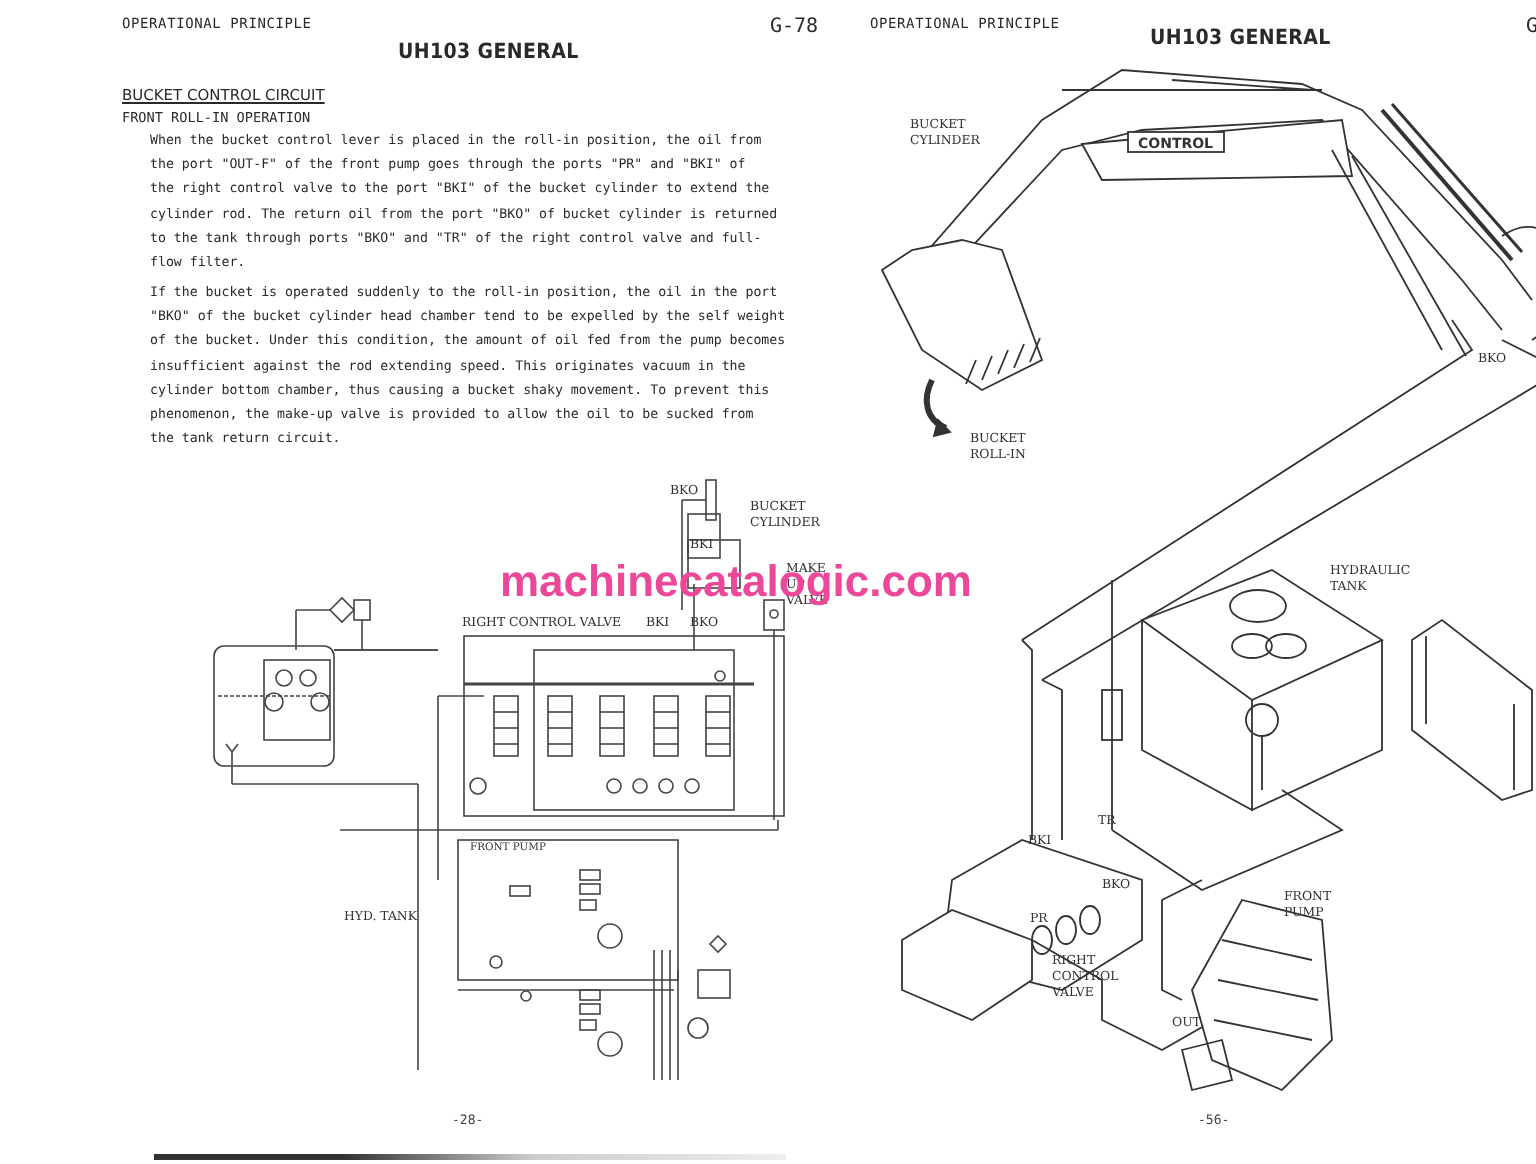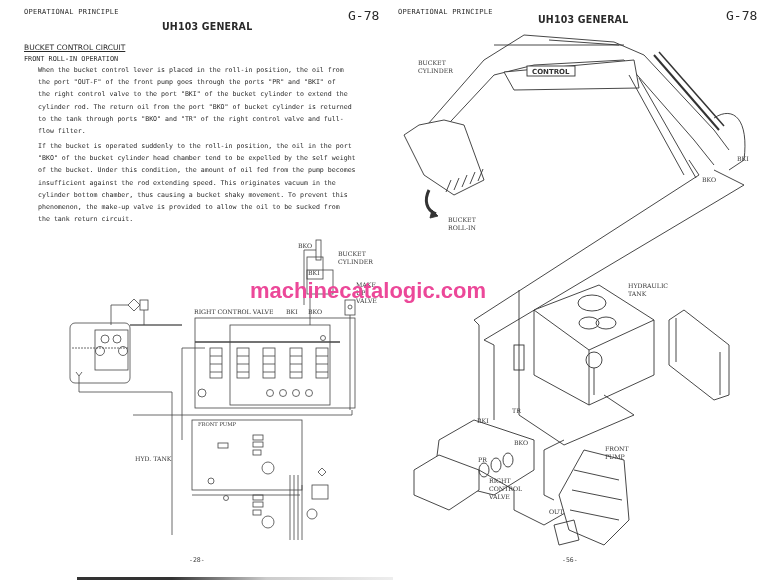--- a/index.html
+++ b/index.html
@@ -1,24 +1,24 @@
 <!DOCTYPE html>
 <html><head>
 <meta charset="utf-8">
 <style>
   html, body { margin: 0; padding: 0; }
   body {
     width: 768px; height: 582px; overflow: hidden; position: relative;
     background: #ffffff; font-family: "DejaVu Sans Mono", monospace; color: #2a2a2a;
   }
-  .page { position: absolute; top: 0; height: 582px; width: 384px; }
+  .page { position: absolute; top: 0; height: 582px; width: 384px; margin-left: 37px; }
   .page.left { left: 0; }
   .page.right { left: 384px; }
   .hdr-left { position: absolute; top: 8px; left: 24px; font-size: 7px; letter-spacing: 0.3px; }
-  .hdr-right { position: absolute; top: 8px; font-size: 13px; }
+  .hdr-right { position: absolute; top: 8px; font-size: 10px; }
   .title { position: absolute; top: 20px; font-family: "DejaVu Sans Condensed", "DejaVu Sans", sans-serif; font-size: 10.5px; font-weight: bold; letter-spacing: 0.2px; }
   .sec-title { position: absolute; left: 24px; top: 43px; font-size: 7.5px; font-family: "DejaVu Sans", sans-serif; text-decoration: underline; }
   .sub-title { position: absolute; left: 24px; top: 55px; font-size: 6.8px; }
   .para { position: absolute; left: 38px; width: 330px; font-size: 6.6px; line-height: 12.2px; white-space: pre-line; }
   .label { position: absolute; font-family: "DejaVu Serif", serif; font-size: 6.2px; line-height: 8px; white-space: pre-line; color: #333; }
   .pgnum { position: absolute; top: 556px; font-size: 6.5px; color: #444; }
   .watermark {
     position: absolute; left: 250px; top: 278px; font-family: "Liberation Sans", sans-serif;
     font-weight: bold; font-size: 22px; color: #ec4899; letter-spacing: 0px; z-index: 5;
   }

